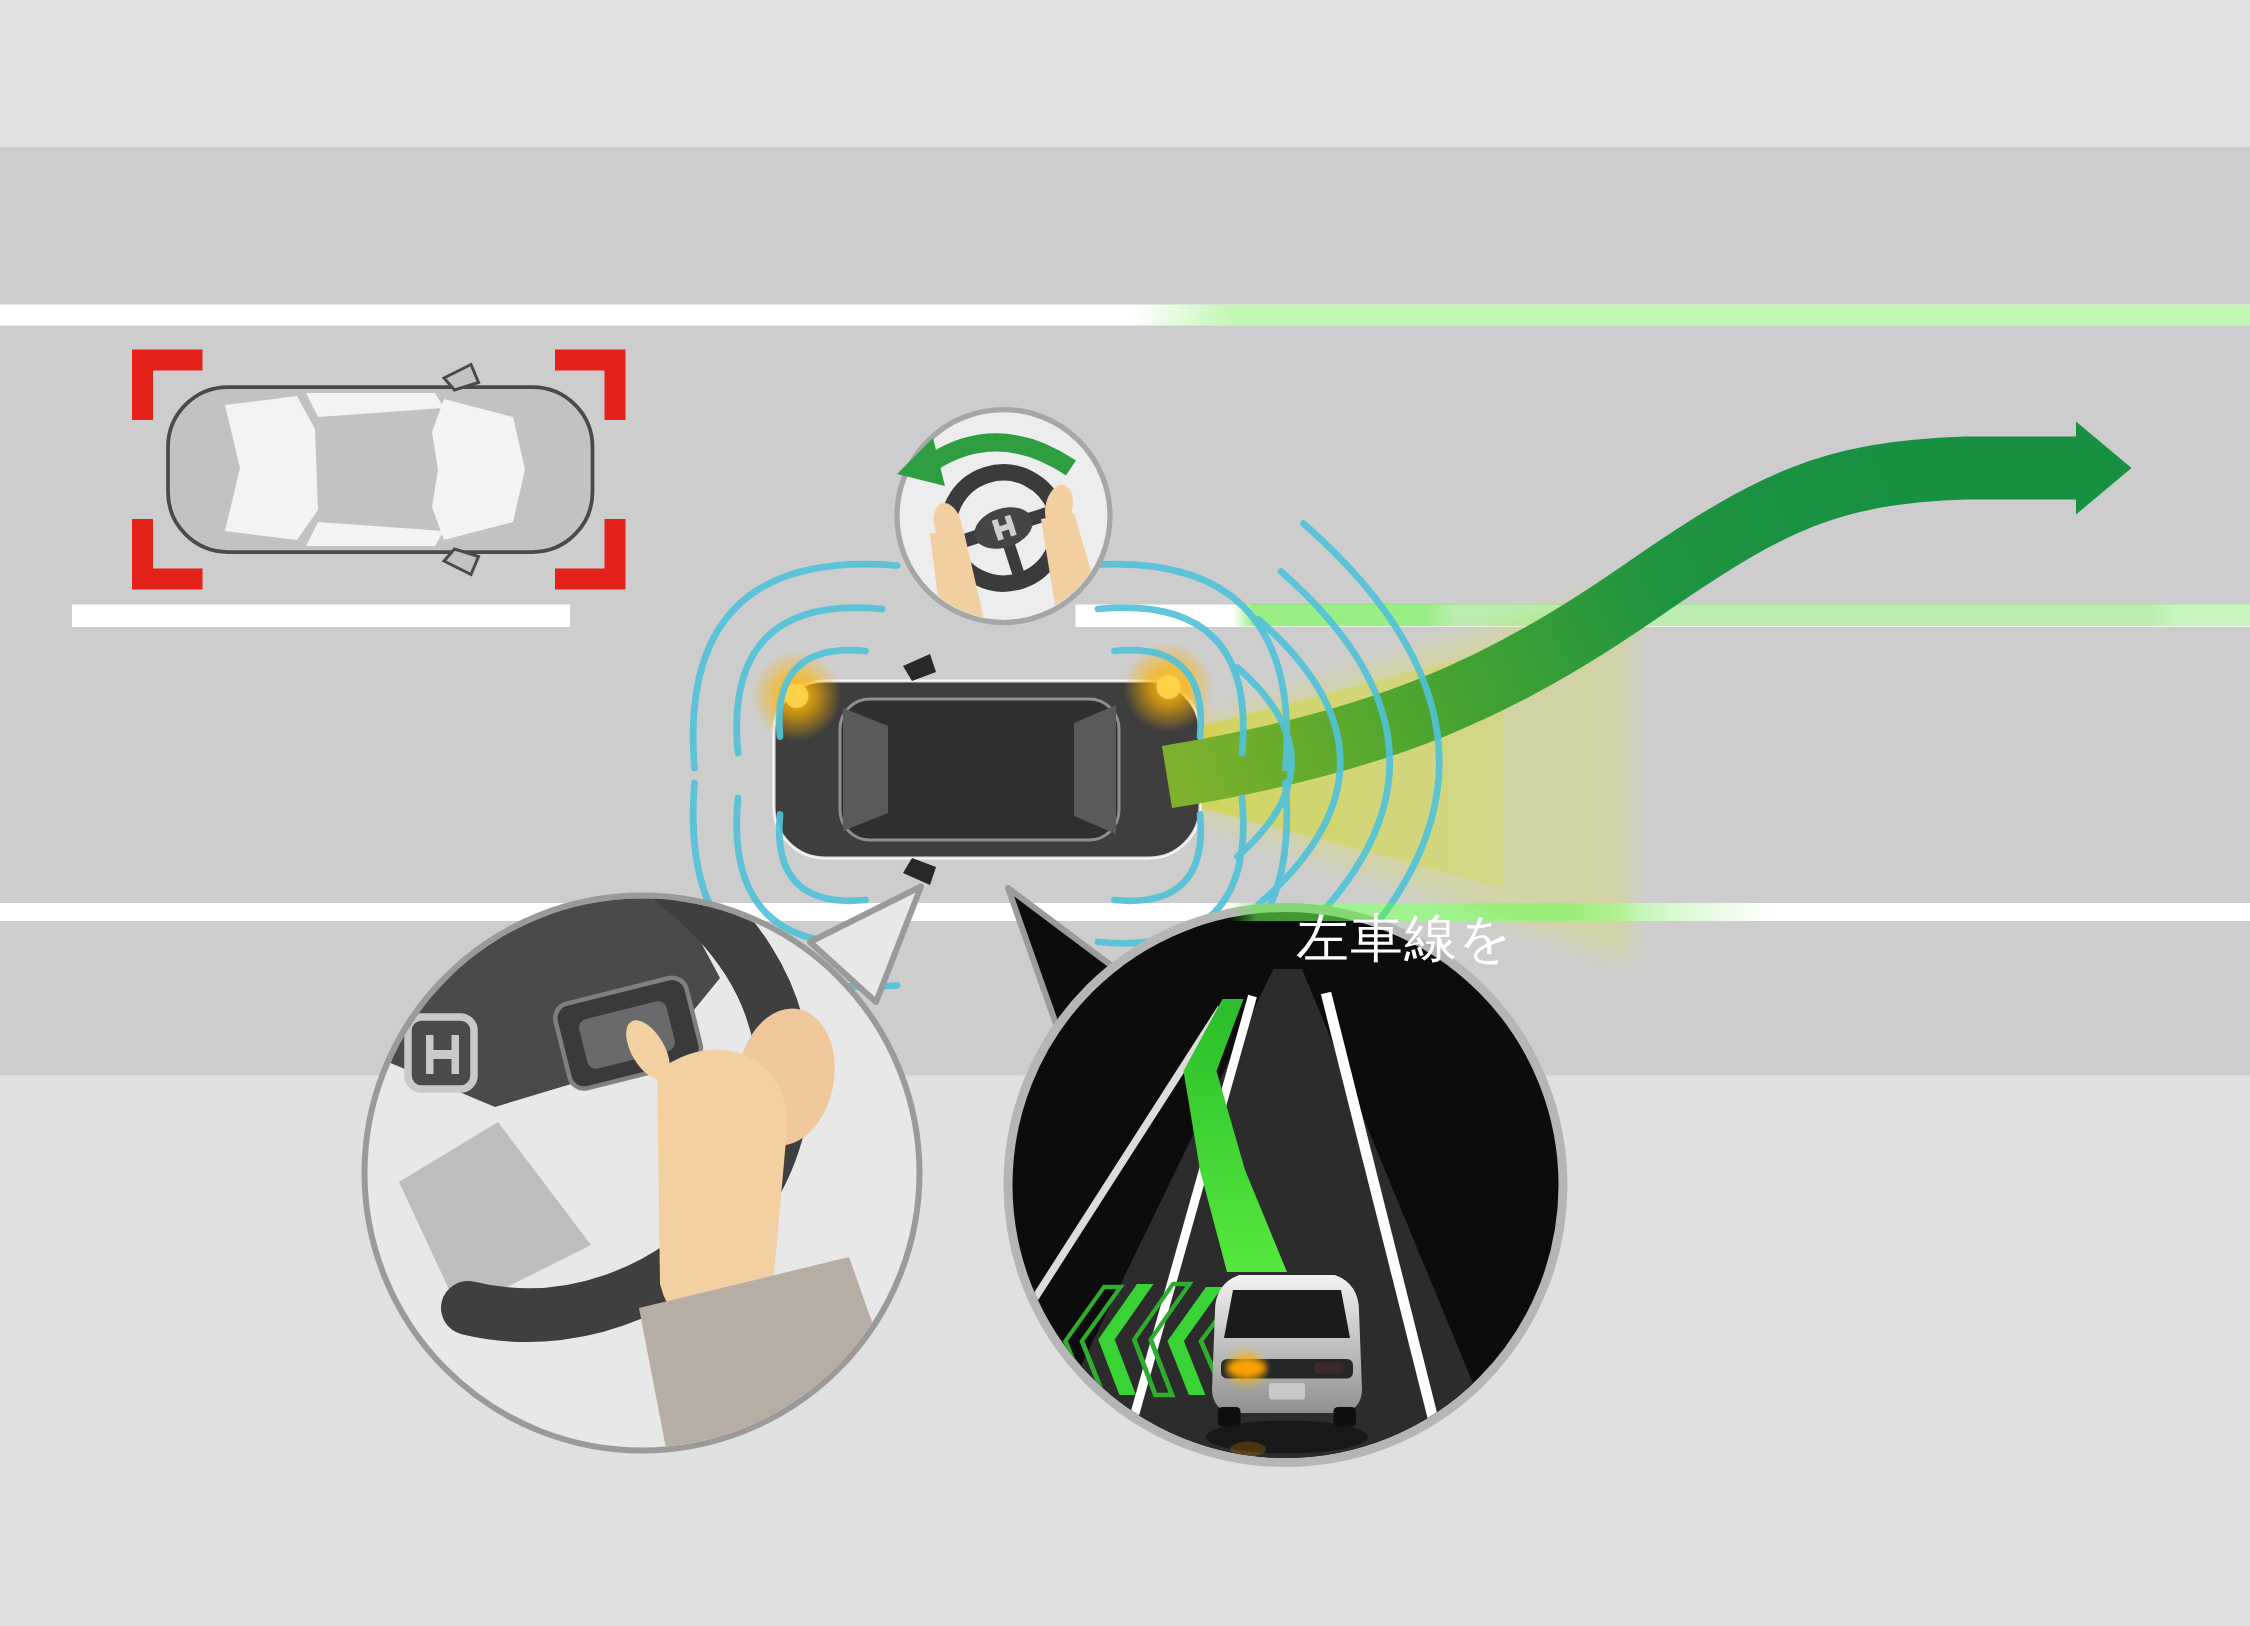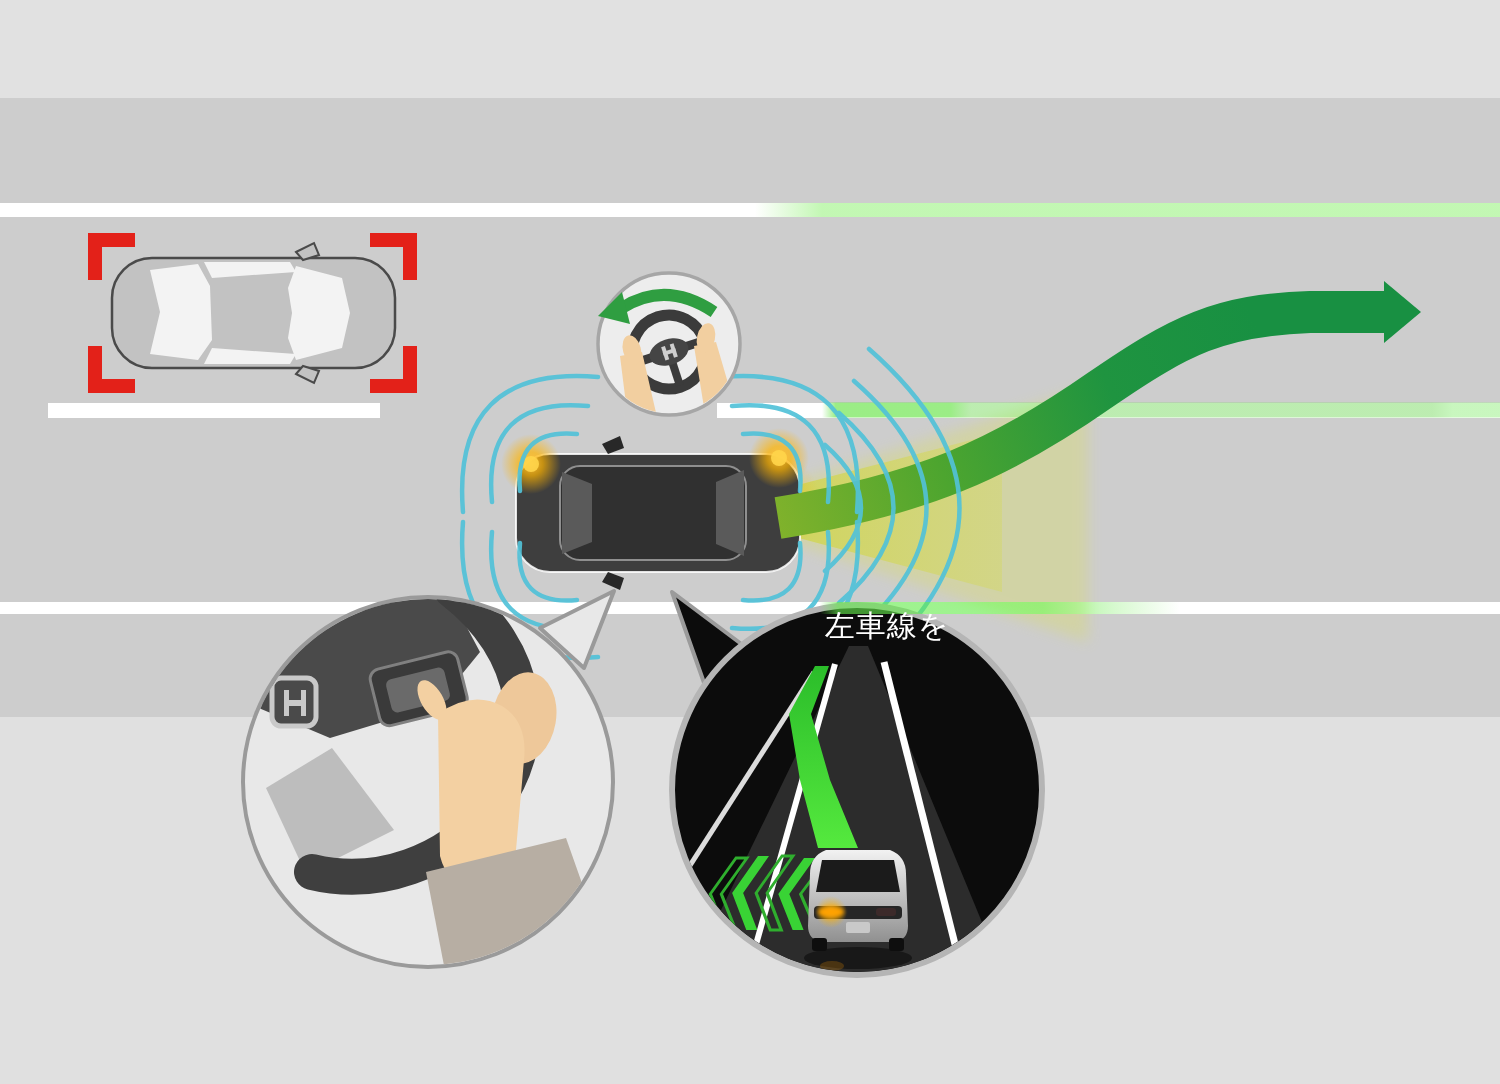--- a/index.html
+++ b/index.html
@@ -18,22 +18,22 @@
   .lane-bottom{left:0;top:602px;width:1500px;height:12px;}
   
   .scene{left:0;top:0;z-index:5;}
   .inset{z-index:10;}
   
   .glow-top{left:755px;top:203px;width:745px;height:14px;z-index:11;
     background:linear-gradient(90deg,rgba(139,240,110,0) 0%,rgba(139,240,110,.52) 9%,rgba(139,240,110,.52) 100%);}
   .glow-bottom{left:820px;top:602px;width:360px;height:12px;z-index:11;
     background:linear-gradient(90deg,rgba(100,235,75,0) 0%,rgba(100,235,75,.62) 5%,rgba(100,235,75,.62) 62%,rgba(150,240,130,.38) 82%,rgba(160,245,140,0) 100%);}
   
-  .hud-text{left:735px;top:608px;width:304px;z-index:12;color:#ffffff;
-    font-size:30px;line-height:35px;text-align:center;letter-spacing:1px;}
+  .hud-text{left:705px;top:608px;width:304px;z-index:12;color:#ffffff;
+    font-size:35px;line-height:35px;text-align:right;letter-spacing:1px;}
 </style>
 </head>
 <body>
 
 <div id="stage">
 
   <div class="abs band-top"></div>
   <div class="abs road"></div>
   <div class="abs band-bottom"></div>
   <div class="abs lane lane-top"></div>

